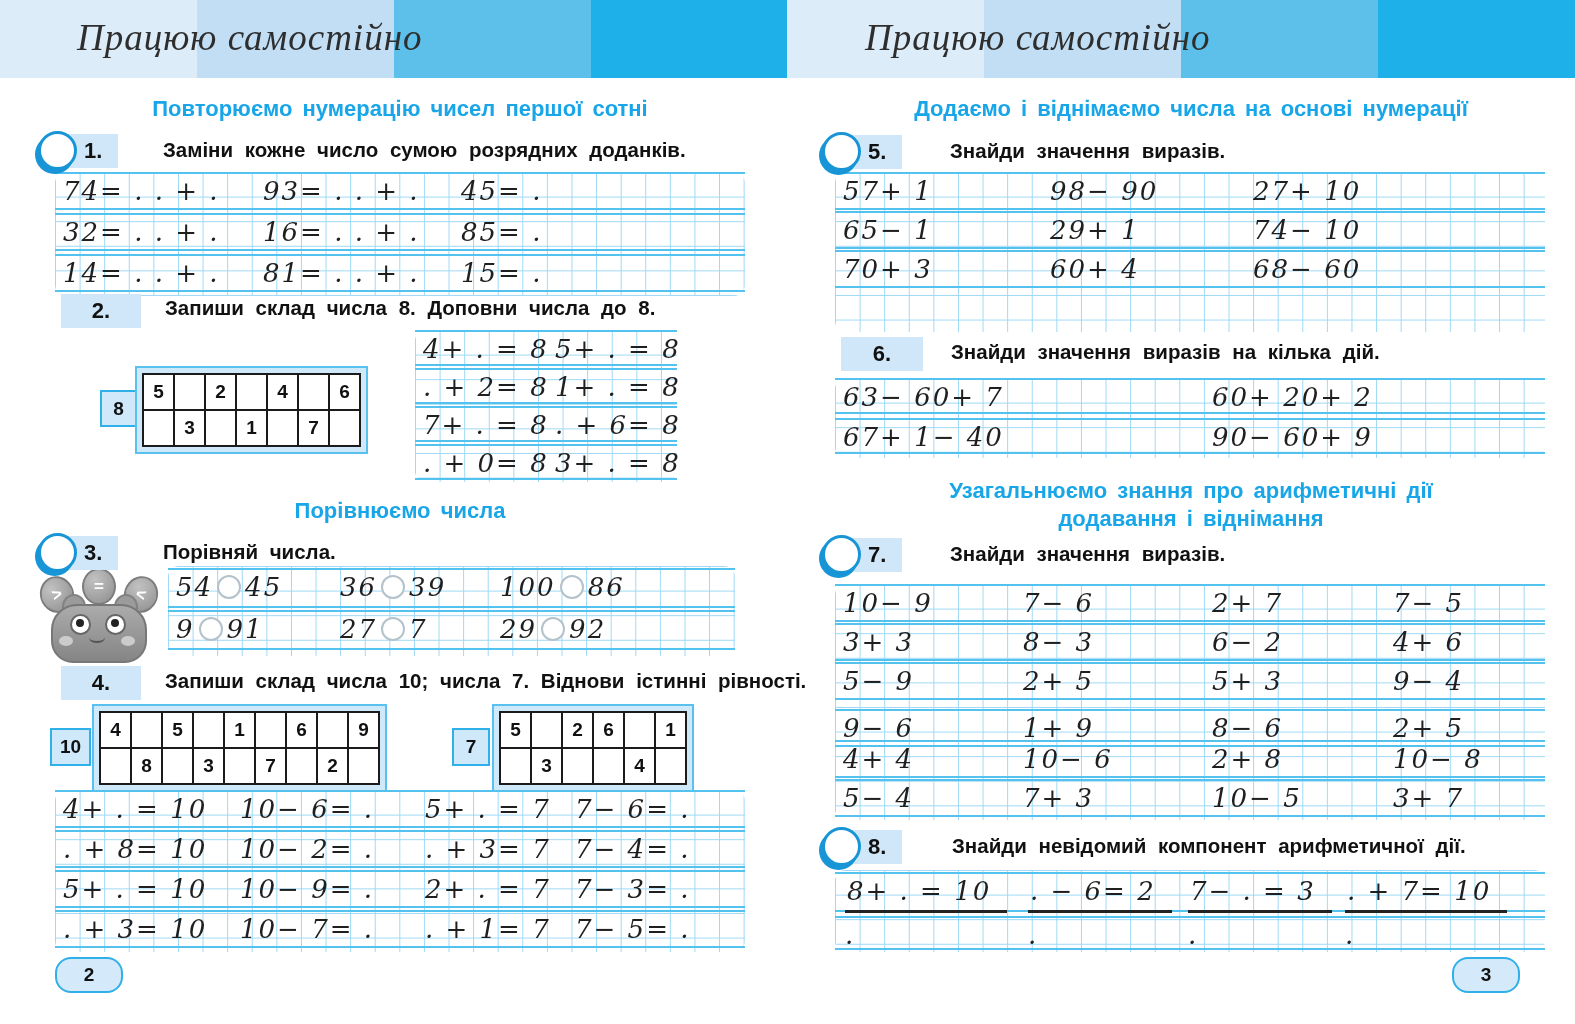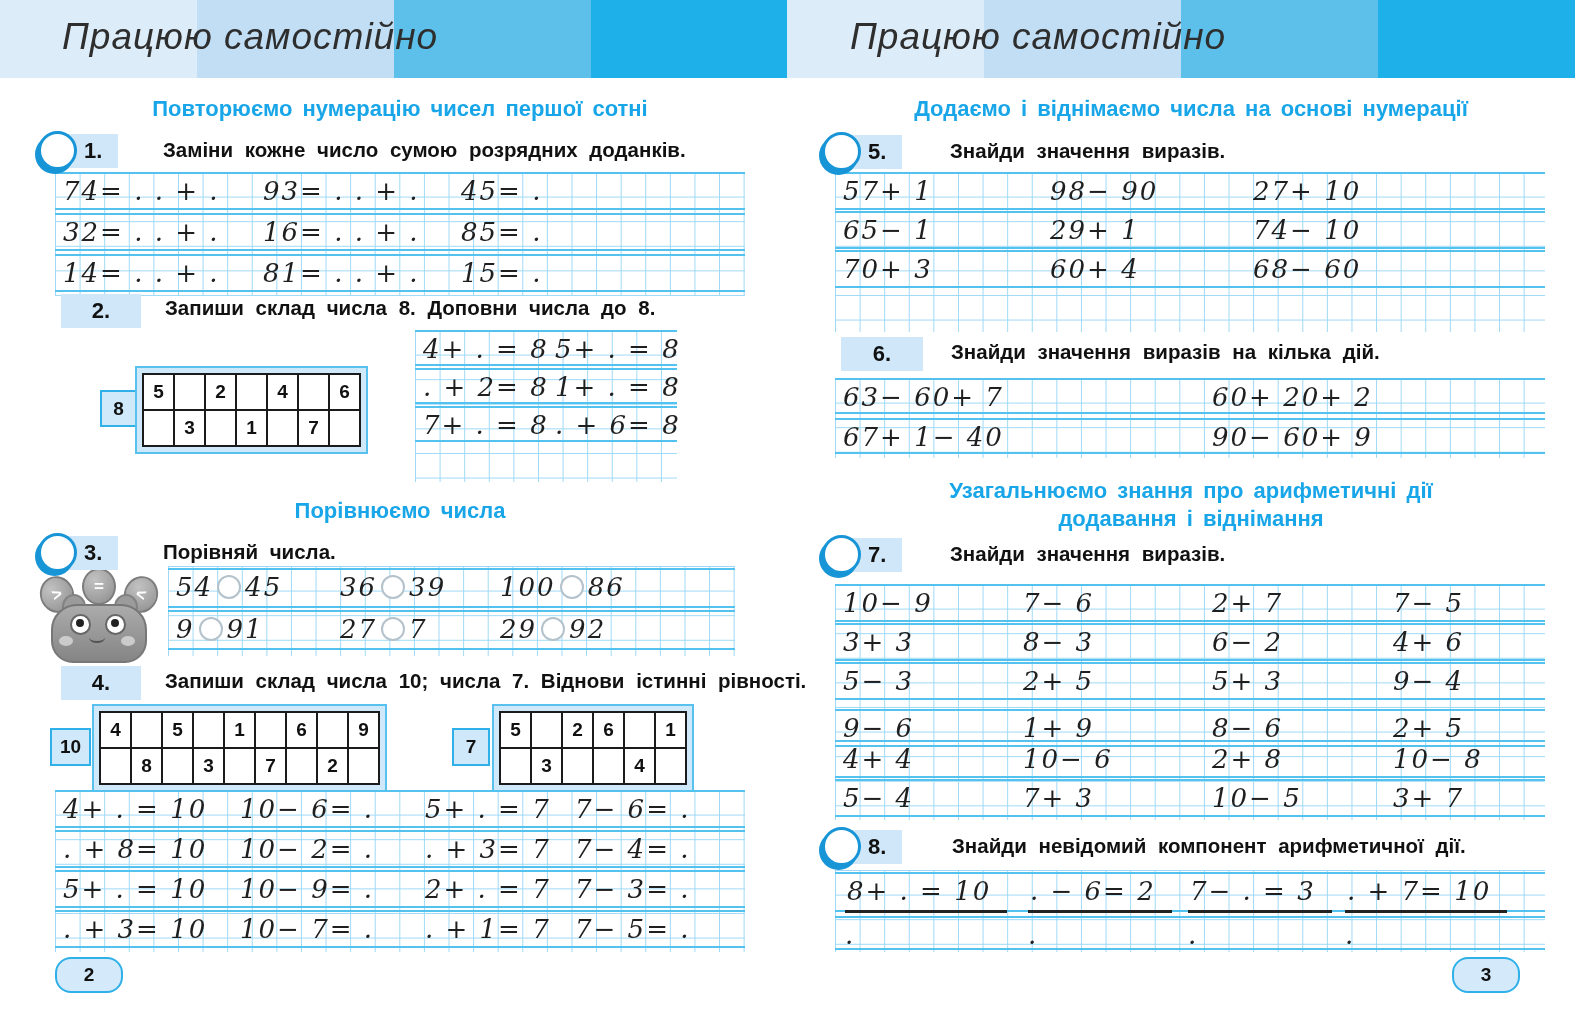--- a/index.html
+++ b/index.html
@@ -1,37 +1,37 @@
 <!DOCTYPE html>
 <html><head>
 <meta charset="utf-8">
 <style>
   html,body{margin:0;padding:0;background:#fff;}
   #stage{position:relative;width:1575px;height:1024px;background:#fff;overflow:hidden;
          font-family:"Liberation Sans",sans-serif;}
   
   .hblock{position:absolute;top:0;height:78px;}
-  .script-title{position:absolute;top:16px;font-family:Liberation Sans, sans-serif;font-style:italic;
-      font-size:37px;color:#2e2e2e;letter-spacing:1px;white-space:nowrap;}
+  .script-title{position:absolute;top:16px;font-family:Liberation Serif, serif;font-style:italic;
+      font-size:37px;color:#2e2e2e;letter-spacing:1px;white-space:nowrap;margin-left:15px;}
   
   .sec-title{position:absolute;text-align:center;font-weight:700;font-size:22px;color:#18a6e8;
       word-spacing:4px;white-space:nowrap;}
   
   .tcircle{position:absolute;width:33px;height:33px;border-radius:50%;background:#fff;
       border:3px solid #1795d6;box-shadow:-3px 4px 0 0 #1795d6;z-index:2;}
   .tbadge{position:absolute;height:34px;background:#cfe7f8;display:flex;align-items:center;
       font-weight:700;font-size:22px;color:#111;z-index:1;}
   .tbadge.withc{padding:0 16px 0 26px;}
   .tbadge.noc{justify-content:center;}
   .instr{position:absolute;font-weight:700;font-size:20.5px;color:#111;word-spacing:6px;white-space:nowrap;}
   
   .paper{position:absolute;background-image:
       linear-gradient(to right,#9ed9f6 1px,transparent 1px),
       linear-gradient(to bottom,#9ed9f6 1px,transparent 1px);
-      background-size:24.6px 24.6px;}
+      background-size:24.6px 24.6px;border-radius:11px;}
   .wrow{position:absolute;left:0;right:0;border-top:2px solid #54c2ee;border-bottom:2px solid #54c2ee;
       box-sizing:border-box;}
   .hand{position:absolute;font-family:"DejaVu Serif",serif;font-style:italic;font-size:26px;
       color:#1f1f1f;letter-spacing:2px;white-space:nowrap;line-height:34px;top:0;}
   .cmpc{display:inline-block;width:20px;height:20px;border-radius:50%;border:2px solid #b4c2cc;
       vertical-align:-3px;margin:0 4px;background:#fff;}
   .uline{border-bottom:3px solid #222;padding:0 16px 4px 2px;}
   
   .ctw{position:absolute;background:#cfe9fb;border:2px solid #59c1ee;padding:5px;}
   .ctw table{border-collapse:collapse;background:#fff;}
@@ -134,20 +134,24 @@
       <span class="hand" style="left:8px">4+ . = 8</span>
       <span class="hand" style="left:140px">5+ . = 8</span>
     </div>
     <div class="wrow" style="top:38px;height:36px">
       <span class="hand" style="left:8px">. + 2= 8</span>
       <span class="hand" style="left:140px">1+ . = 8</span>
     </div>
     <div class="wrow" style="top:76px;height:36px">
       <span class="hand" style="left:8px">7+ . = 8</span>
       <span class="hand" style="left:140px">. + 6= 8</span>
+    </div>
+    <div class="wrow" style="top:114px;height:36px">
+      <span class="hand" style="left:8px">. + 0= 8</span>
+      <span class="hand" style="left:140px">3+ . = 8</span>
     </div>
   </div>
 
   <div class="sec-title" style="left:55px;width:690px;top:498px">Порівнюємо числа</div>
 
   <div class="tcircle" style="left:38px;top:533px"></div>
   <div class="tbadge withc" style="left:58px;top:536px">
       <span>3.</span>
     </div>
   <div class="instr" style="left:163px;top:540px">Порівняй числа.</div>
@@ -338,21 +342,21 @@
       <span class="hand" style="left:377px">2+ 7</span>
       <span class="hand" style="left:558px">7− 5</span>
     </div>
     <div class="wrow" style="top:39px;height:38px">
       <span class="hand" style="left:8px">3+ 3</span>
       <span class="hand" style="left:188px">8− 3</span>
       <span class="hand" style="left:377px">6− 2</span>
       <span class="hand" style="left:558px">4+ 6</span>
     </div>
     <div class="wrow" style="top:78px;height:38px">
-      <span class="hand" style="left:8px">5− 3</span>
+      <span class="hand" style="left:8px">5− 9</span>
       <span class="hand" style="left:188px">2+ 5</span>
       <span class="hand" style="left:377px">5+ 3</span>
       <span class="hand" style="left:558px">9− 4</span>
     </div>
     <div class="wrow" style="top:125px;height:38px">
       <span class="hand" style="left:8px">9− 6</span>
       <span class="hand" style="left:188px">1+ 9</span>
       <span class="hand" style="left:377px">8− 6</span>
       <span class="hand" style="left:558px">2+ 5</span>
     </div>

